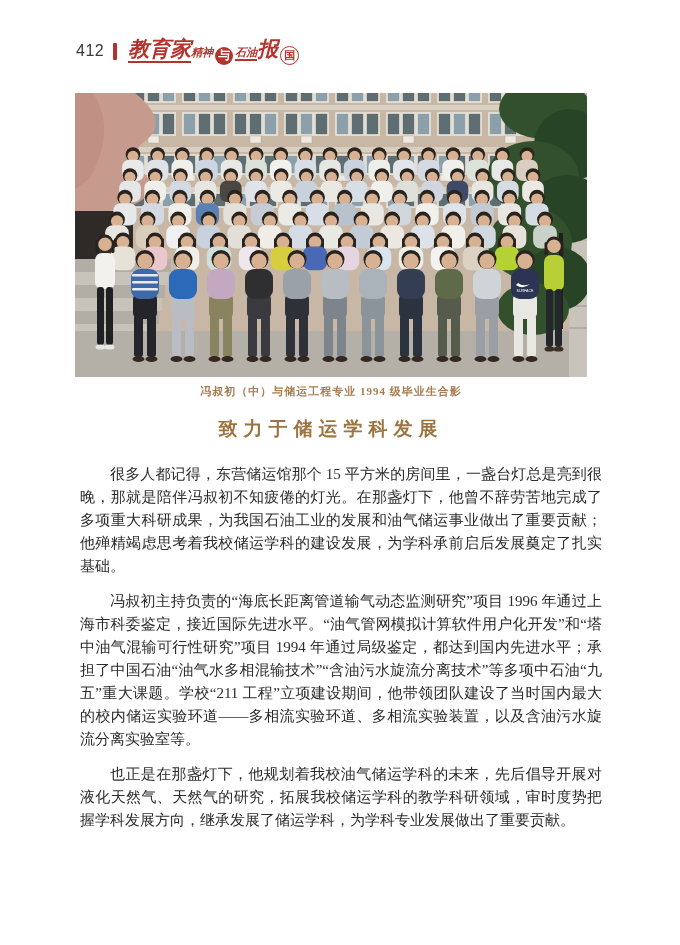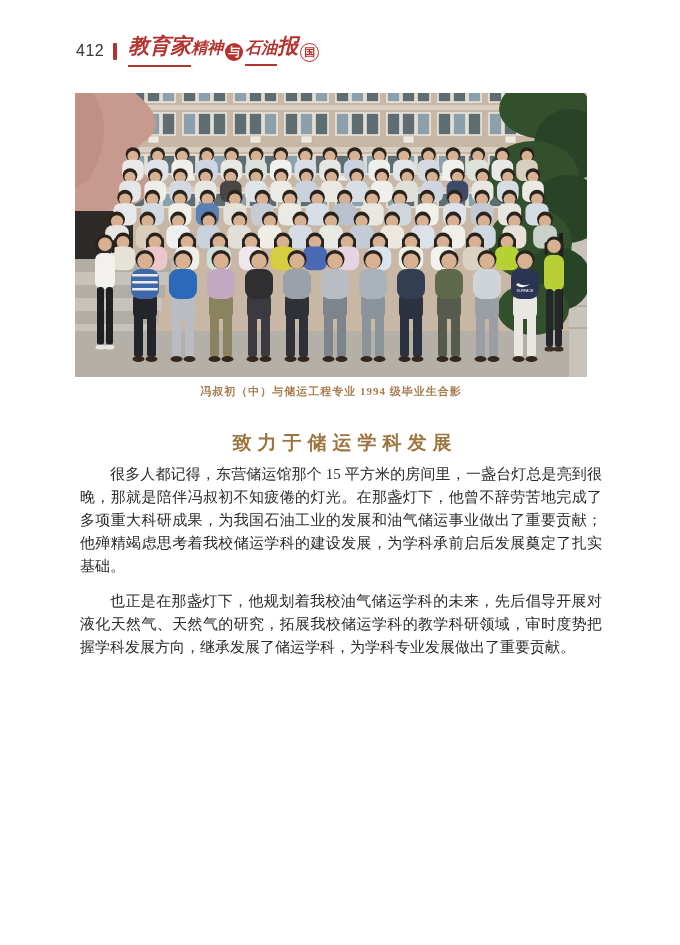--- a/index.html
+++ b/index.html
@@ -6,22 +6,22 @@
   .page{
     position:relative;width:680px;height:945px;background:#ffffff;overflow:hidden;
     font-family:"Liberation Serif","DejaVu Serif",serif;
   }
   
   .header{position:absolute;left:76px;top:36px;display:flex;align-items:center;height:30px;}
   .page-num{font-family:"Liberation Sans","DejaVu Sans",sans-serif;font-size:16px;color:#3a3a3a;letter-spacing:.5px;}
   .red-bar{width:4px;height:17px;background:var(--accent-red);margin:0 11px 0 9px;border-radius:1px;}
   .logo{display:flex;align-items:baseline;color:var(--accent-red);font-weight:bold;font-style:italic;white-space:nowrap;}
   .logo-big{font-size:21px;line-height:1;}
-  .logo-underlined{border-bottom:2px solid var(--accent-red);padding-bottom:8px;}
-  .logo-small{font-size:16px;line-height:1;}
+  .logo-underlined{border-bottom:2px solid var(--accent-red);padding-bottom:1px;}
+  .logo-small{font-size:11px;line-height:1;}
   .logo-circle{display:inline-flex;align-items:center;justify-content:center;width:18px;height:18px;
     border-radius:50%;background:var(--accent-red);color:#ffffff;font-size:12px;font-style:normal;
     margin:0 2px;transform:translateY(3px);}
   .logo-guo{display:inline-flex;align-items:center;justify-content:center;width:17px;height:17px;
     border-radius:50%;border:1.5px solid var(--accent-red);font-size:11px;font-style:normal;
     margin-left:2px;transform:translateY(3px);}
   
   .photo{position:absolute;left:75px;top:93px;width:512px;height:284px;background:#c8b7a4;}
   .photo svg{display:block;width:512px;height:284px;}
   .caption{position:absolute;left:75px;top:384px;width:512px;text-align:center;
@@ -599,20 +599,21 @@
         <ellipse cx="483.5" cy="256" rx="5" ry="2.6" fill="#3a2e26"></ellipse>
         <circle cx="479" cy="151.5" r="8" fill="#29231e"></circle>
         <rect x="469.5" y="149" width="3.4" height="13" rx="1.6" fill="#29231e"></rect>
         <rect x="485.1" y="149" width="3.4" height="13" rx="1.6" fill="#29231e"></rect>
         <circle cx="479" cy="153.3" r="6.8" fill="#d8b193"></circle>
       </svg>
   </figure>
 
   <div class="caption">冯叔初（中）与储运工程专业 1994 级毕业生合影</div>
 
-  <h2 class="title" style="margin:14px">致力于储运学科发展</h2>
+  <h2 class="title" style="margin:0">致力于储运学科发展</h2>
 
   <div class="article">
     <p>很多人都记得，东营储运馆那个 15 平方米的房间里，一盏台灯总是亮到很晚，那就是陪伴冯叔初不知疲倦的灯光。在那盏灯下，他曾不辞劳苦地完成了多项重大科研成果，为我国石油工业的发展和油气储运事业做出了重要贡献；他殚精竭虑思考着我校储运学科的建设发展，为学科承前启后发展奠定了扎实基础。</p>
+    <p>冯叔初主持负责的“海底长距离管道输气动态监测研究”项目 1996 年通过上海市科委鉴定，接近国际先进水平。“油气管网模拟计算软件用户化开发”和“塔中油气混输可行性研究”项目 1994 年通过局级鉴定，都达到国内先进水平；承担了中国石油“油气水多相混输技术”“含油污水旋流分离技术”等多项中石油“九五”重大课题。学校“211 工程”立项建设期间，他带领团队建设了当时国内最大的校内储运实验环道——多相流实验环道、多相流实验装置，以及含油污水旋流分离实验室等。</p>
     <p>也正是在那盏灯下，他规划着我校油气储运学科的未来，先后倡导开展对液化天然气、天然气的研究，拓展我校储运学科的教学科研领域，审时度势把握学科发展方向，继承发展了储运学科，为学科专业发展做出了重要贡献。</p>
   </div>
 
 </div>
 
 </body></html>

